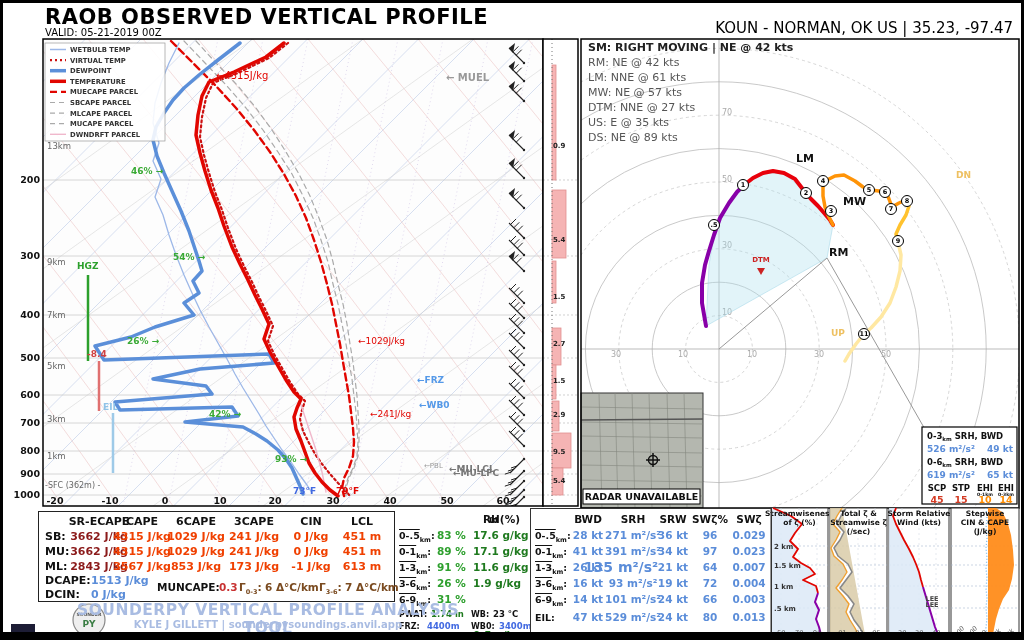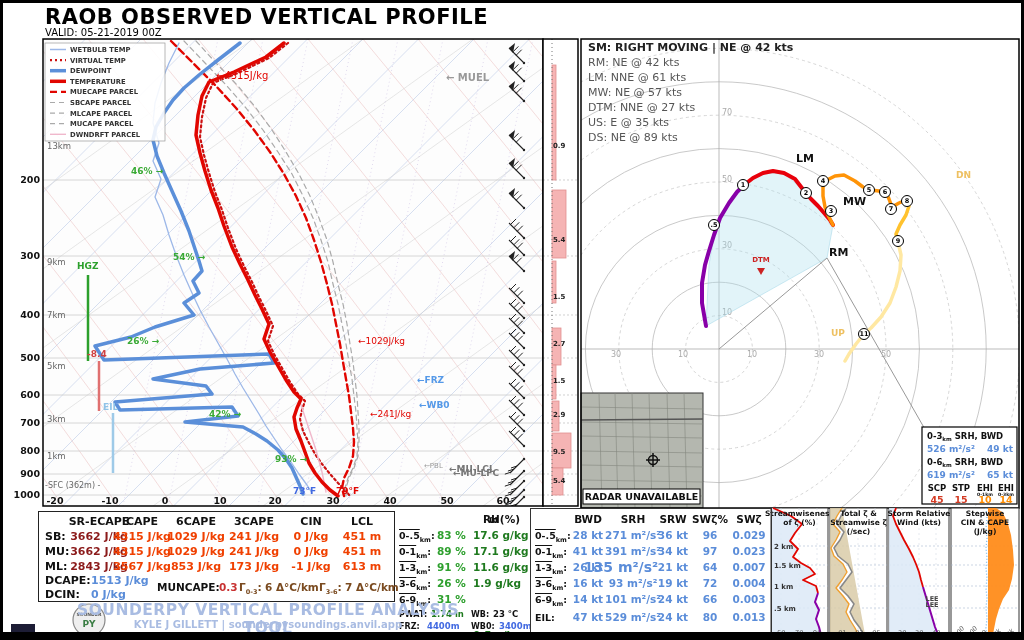--- a/index.html
+++ b/index.html
@@ -572,20 +572,21 @@
       </g>
       <g>
         <circle cx="86" cy="617" r="16" fill="#efefef" stroke="#888" stroke-width="1.2"></circle>
         <text x="86" y="613" font-size="4.5" fill="#555" text-anchor="middle" font-weight="bold">SOUNDER</text>
         <text x="86" y="624" font-size="9" fill="#3a7d44" text-anchor="middle" font-weight="bold">PY</text>
       </g>
       <rect x="8" y="621" width="24" height="13" fill="#1d1d35"></rect>
     </svg>
   <div class="abs" id="page-title">RAOB OBSERVED VERTICAL PROFILE</div>
   <div class="abs" id="valid-line">VALID: 05-21-2019 00Z</div>
+  <div class="abs" id="station-line">KOUN - NORMAN, OK US | 35.23, -97.47</div>
   <div class="tbox" id="stats-box">
       <span class="tcell c-k" style="left: 60px; top: 4px; transform: translateX(-50%); font-size: 11px;">SR-ECAPE</span>
       <span class="tcell c-k" style="left: 103px; top: 4px; transform: translateX(-50%); font-size: 11px;">CAPE</span>
       <span class="tcell c-k" style="left: 157px; top: 4px; transform: translateX(-50%); font-size: 11px;">6CAPE</span>
       <span class="tcell c-k" style="left: 215px; top: 4px; transform: translateX(-50%); font-size: 11px;">3CAPE</span>
       <span class="tcell c-k" style="left: 272px; top: 4px; transform: translateX(-50%); font-size: 11px;">CIN</span>
       <span class="tcell c-k" style="left: 323px; top: 4px; transform: translateX(-50%); font-size: 11px;">LCL</span>
       <span class="tcell c-k" style="left: 6px; top: 19px; font-size: 11px;">SB:</span>
       <span class="tcell c-darkred" style="left: 60px; top: 19px; transform: translateX(-50%); font-size: 11px;">3662 J/kg</span>
       <span class="tcell c-orange" style="left: 103px; top: 19px; transform: translateX(-50%); font-size: 11px;">4315 J/kg</span>

